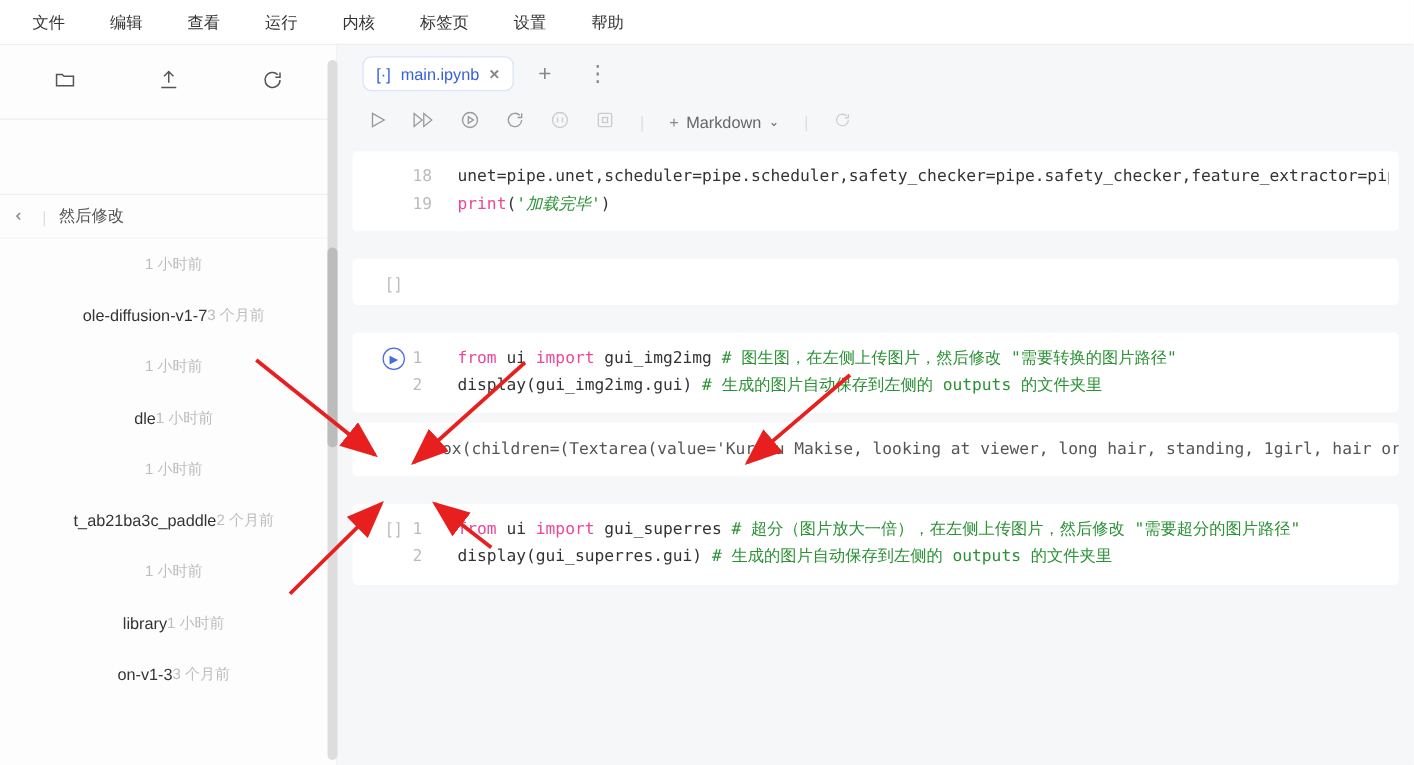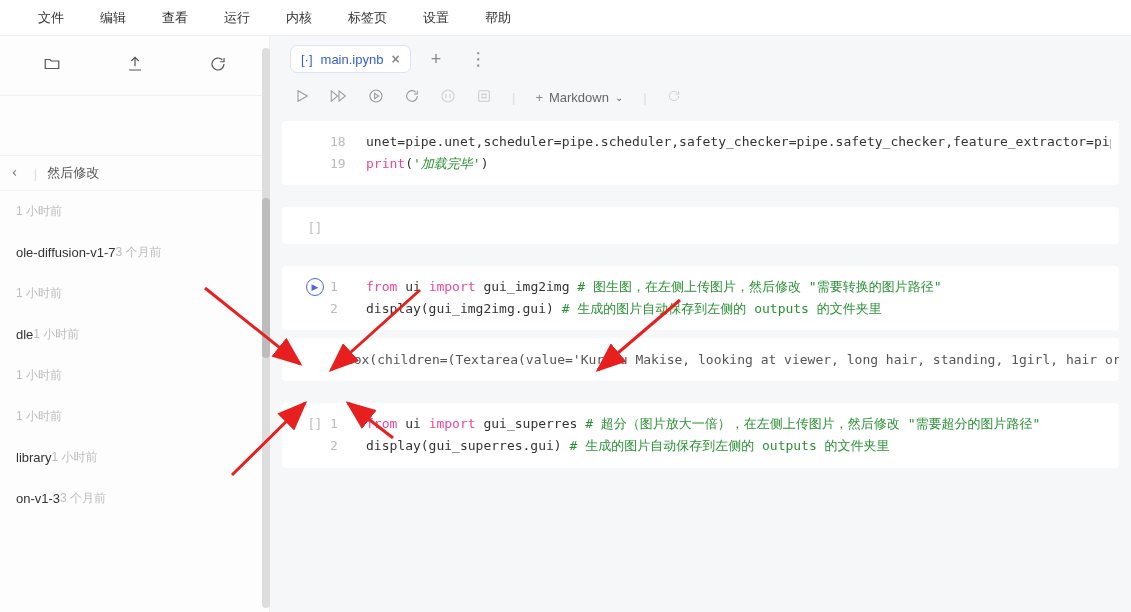--- a/index.html
+++ b/index.html
@@ -1,27 +1,27 @@
 <!DOCTYPE html>
 <html><head>
 <meta charset="utf-8">
 <style>
 * { margin:0; padding:0; box-sizing:border-box; }
 body { font-family:-apple-system,BlinkMacSystemFont,"Segoe UI",Arial,sans-serif; font-size:13px; color:#333; background:#fff; overflow:hidden; width:1131px; height:612px; position:relative; }
-.menubar { display:flex; height:36px; border-bottom:1px solid #eee; align-items:center; padding:0 20px; }
+.menubar { display:flex; height:36px; border-bottom:1px solid #eee; align-items:center; padding:0 8px; }
 .menubar span { padding:0 18px; font-size:13px; color:#333; cursor:pointer; }
 .body { display:flex; height:576px; }
 .sidebar { width:270px; border-right:1px solid #eee; display:flex; flex-direction:column; background:#fdfdfd; }
 .side-toolbar { display:flex; justify-content:space-around; align-items:center; height:60px; border-bottom:1px solid #f0f0f0; padding:0 10px; }
 .side-toolbar svg { width:18px; height:18px; }
 .gap { height:60px; border-bottom:1px solid #f0f0f0; }
 .filehdr { display:flex; align-items:center; padding:8px 12px; gap:10px; color:#555; border-bottom:1px solid #f3f3f3; }
 .chev { color:#888; font-size:14px; transform:rotate(-90deg); display:inline-block; }
 .filelist { flex:1; overflow:hidden; }
-.filerow { display:flex; justify-content:flex-start; align-items:center; padding:12px 18px 12px 16px; font-size:13px; color:#333; }
+.filerow { display:flex; justify-content:center; align-items:center; padding:12px 18px 12px 27px; font-size:13px; color:#333; }
 .filerow .time { color:#bdbdbd; font-size:12px; }
 .scrollbar { width:8px; background:#ddd; height:560px; position:absolute; left:262px; top:48px; border-radius:4px; }
 .scrollthumb { background:#bcbcbc; border-radius:4px; width:8px; height:160px; position:absolute; top:150px; }
 .main { flex:1; background:#f6f7f9; min-width:0; display:flex; flex-direction:column; }
 .tabbar { display:flex; align-items:center; height:46px; padding:8px 20px; gap:12px; }
 .tab { display:flex; align-items:center; gap:8px; background:#fff; border:1px solid #dbe3f8; border-radius:7px; padding:5px 10px; color:#3660db; font-size:13px; }
 .tab .x { color:#888; font-weight:bold; font-size:14px; }
 .plus,.dots { color:#888; font-size:18px; padding:0 8px; }
 .nbtoolbar { display:flex; align-items:center; gap:20px; padding:6px 24px 14px; }
 .nbtoolbar .icn { color:#888; }
@@ -86,20 +86,24 @@
         </div>
       <div class="filerow">
           <span>dle</span>
           <span class="time">1 小时前</span>
         </div>
       <div class="filerow">
           <span></span>
           <span class="time">1 小时前</span>
         </div>
       <div class="filerow">
+          <span>t_ab21ba3c_paddle</span>
+          <span class="time">2 个月前</span>
+        </div>
+      <div class="filerow">
           <span></span>
           <span class="time">1 小时前</span>
         </div>
       <div class="filerow">
           <span>library</span>
           <span class="time">1 小时前</span>
         </div>
       <div class="filerow">
           <span>on-v1-3</span>
           <span class="time">3 个月前</span>

